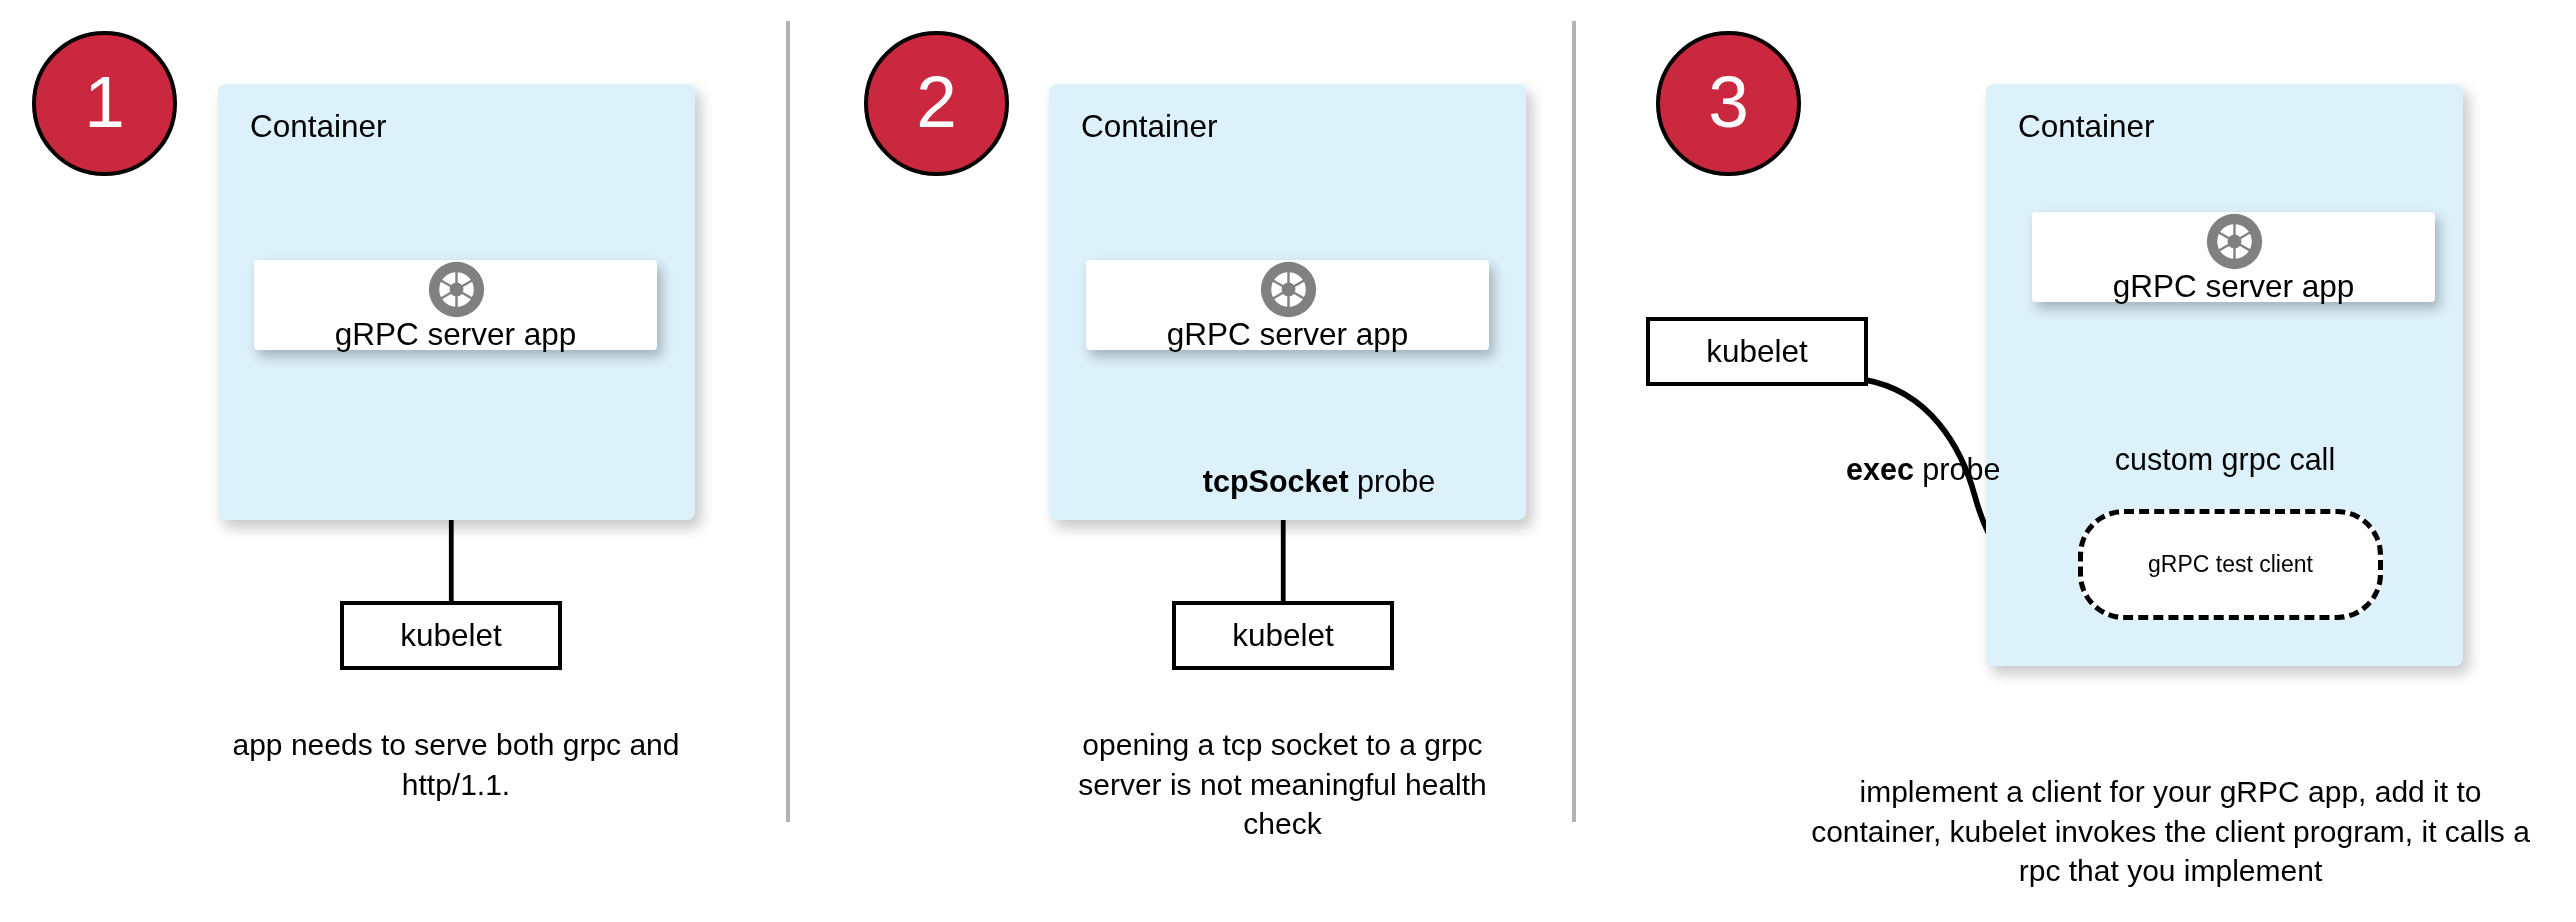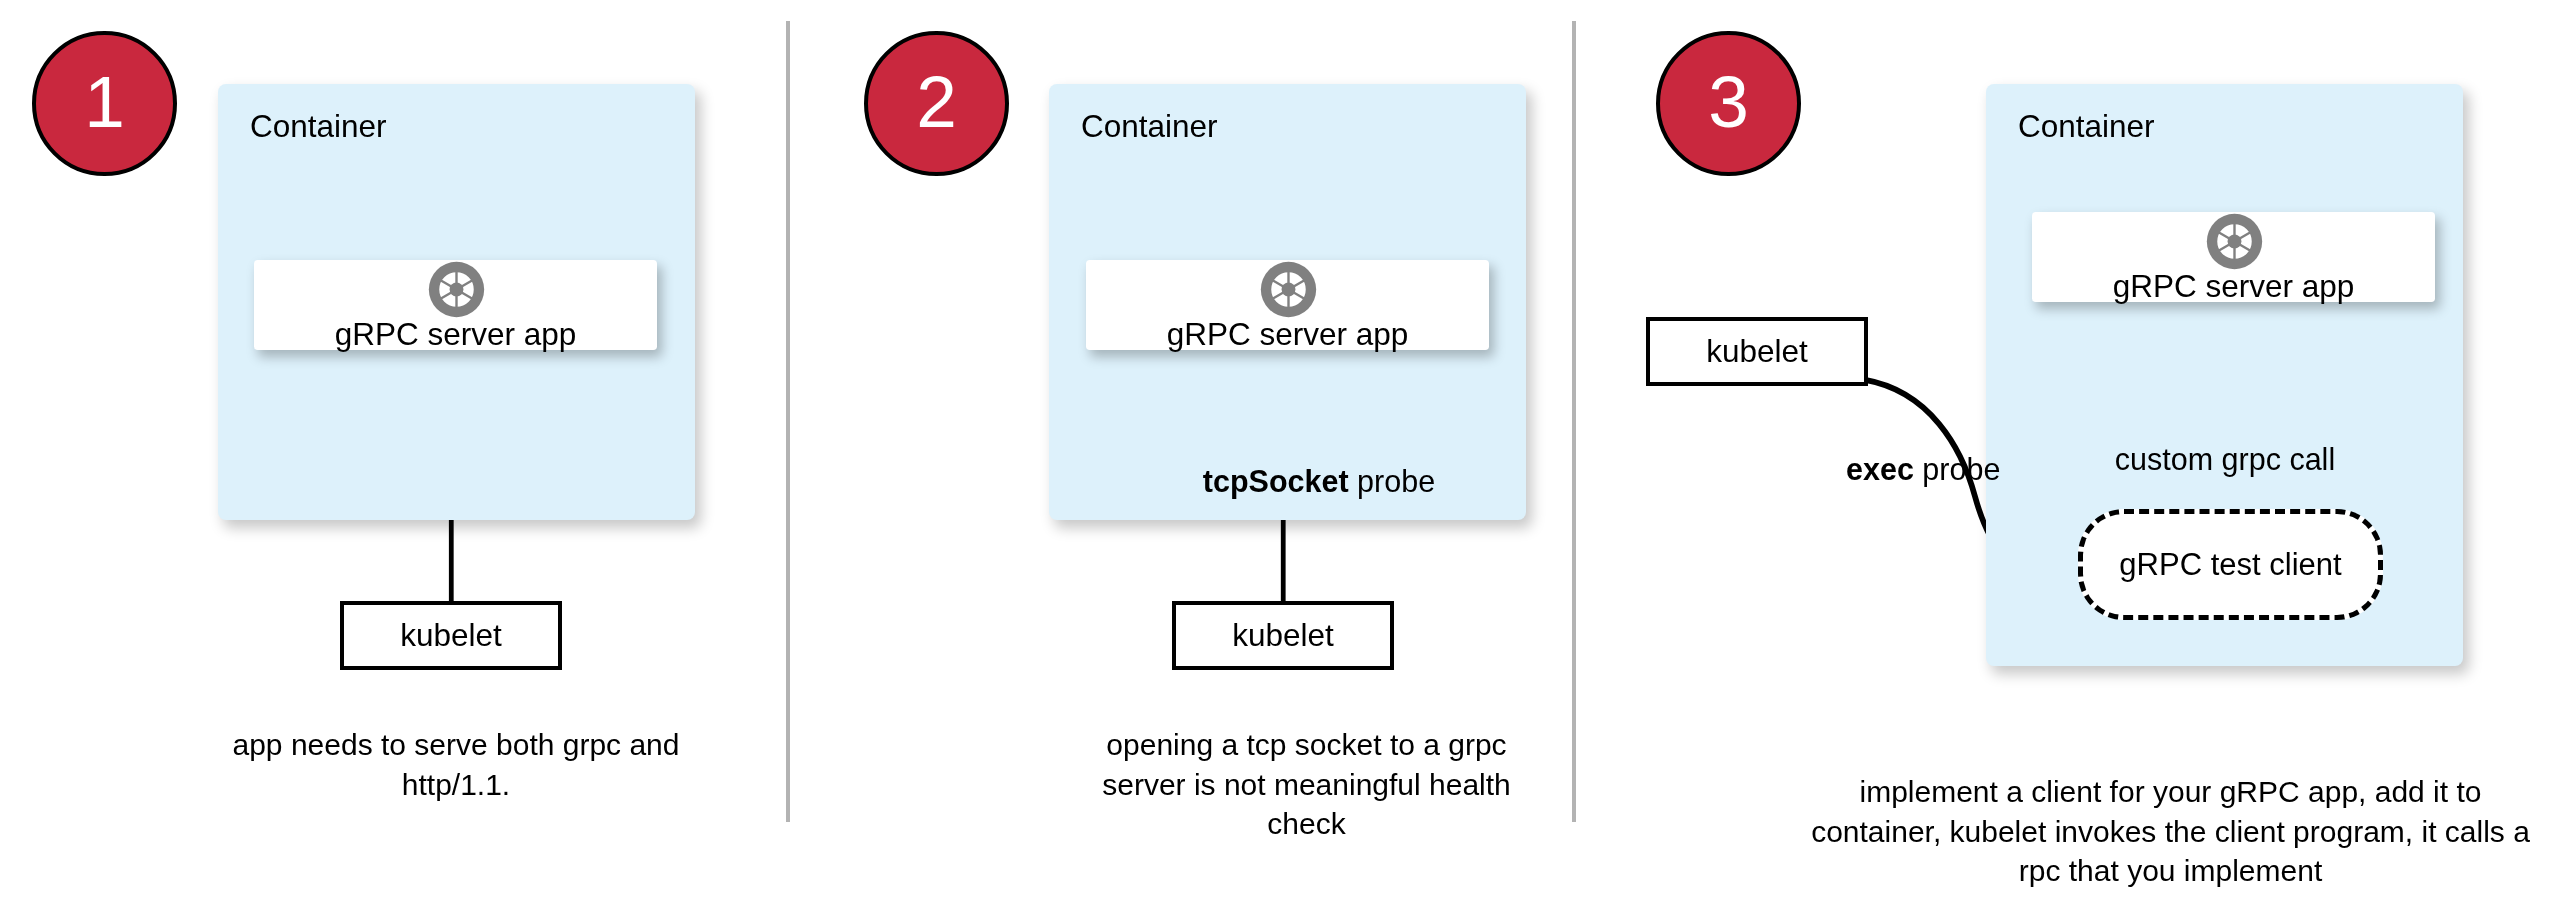--- a/index.html
+++ b/index.html
@@ -117,21 +117,21 @@
     position: absolute;
     background: #ffffff;
     border: 5.7px dashed #000000;
     border-radius: 46px;
     box-sizing: border-box;
     display: flex;
     align-items: center;
     justify-content: center;
   }
   .dashed-label {
-    font-size: 31px;
+    font-size: 23px;
     line-height: 1;
     color: #000000;
     white-space: nowrap;
   }
 
   
   .edge-label {
     position: absolute;
     font-size: 30.5px;
     line-height: 1;
@@ -261,21 +261,21 @@
   </div>
 
   <div class="edge-label" style="left:1128px; top:466px; width:382px;">
     <b>tcpSocket</b><span> probe</span>
   </div>
 
   <div class="kubelet-box" style="left:1172px; top:601px; width:222px; height:69px;">
     <span class="kubelet-label">kubelet</span>
   </div>
 
-  <div class="caption" style="left:1073px; top:725px; width:467px;">opening a tcp socket to a grpc server is not meaningful health check</div>
+  <div class="caption" style="left:1049px; top:725px; width:467px;">opening a tcp socket to a grpc server is not meaningful health check</div>
 
   <div class="badge" style="left:1656px; top:30.5px;">
     <span class="badge-num">3</span>
   </div>
 
   <div class="container-box" style="left:1986px; top:84px; width:477px; height:582px;">
     <div class="container-label">Container</div>
   </div>
 
   <div class="app-card" style="left:2032px; top:212px; width:403px; height:90px;">

